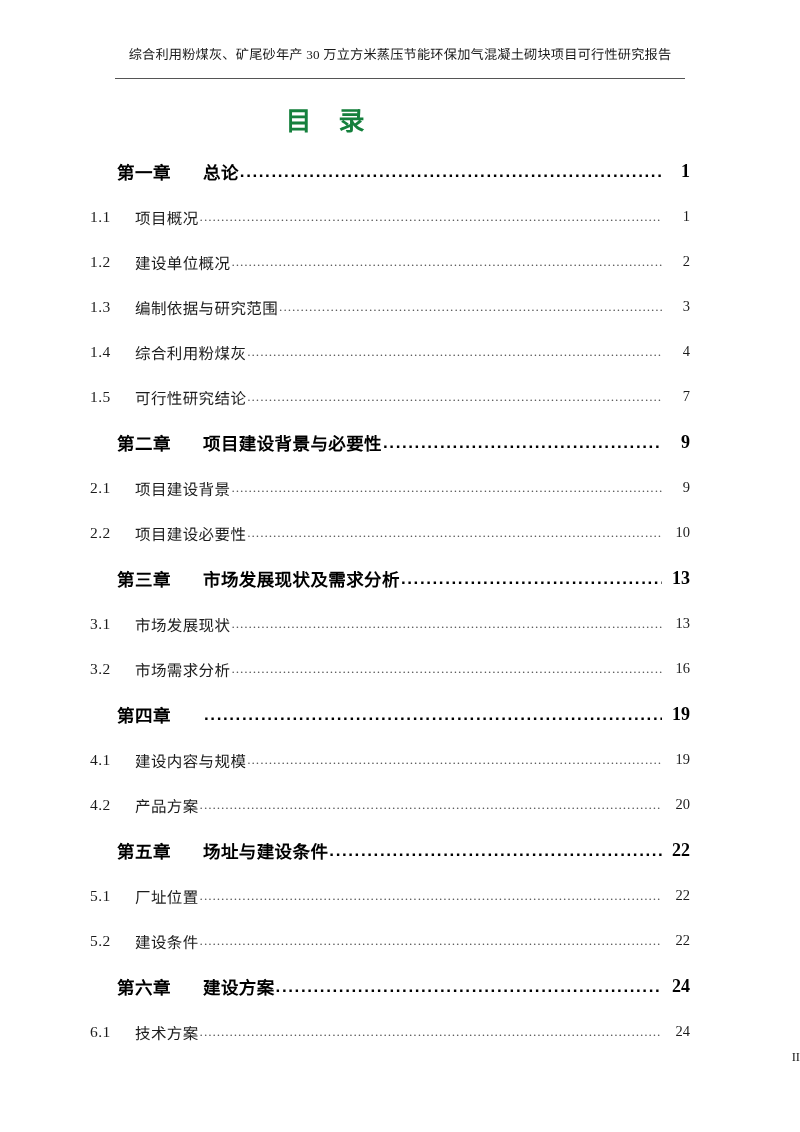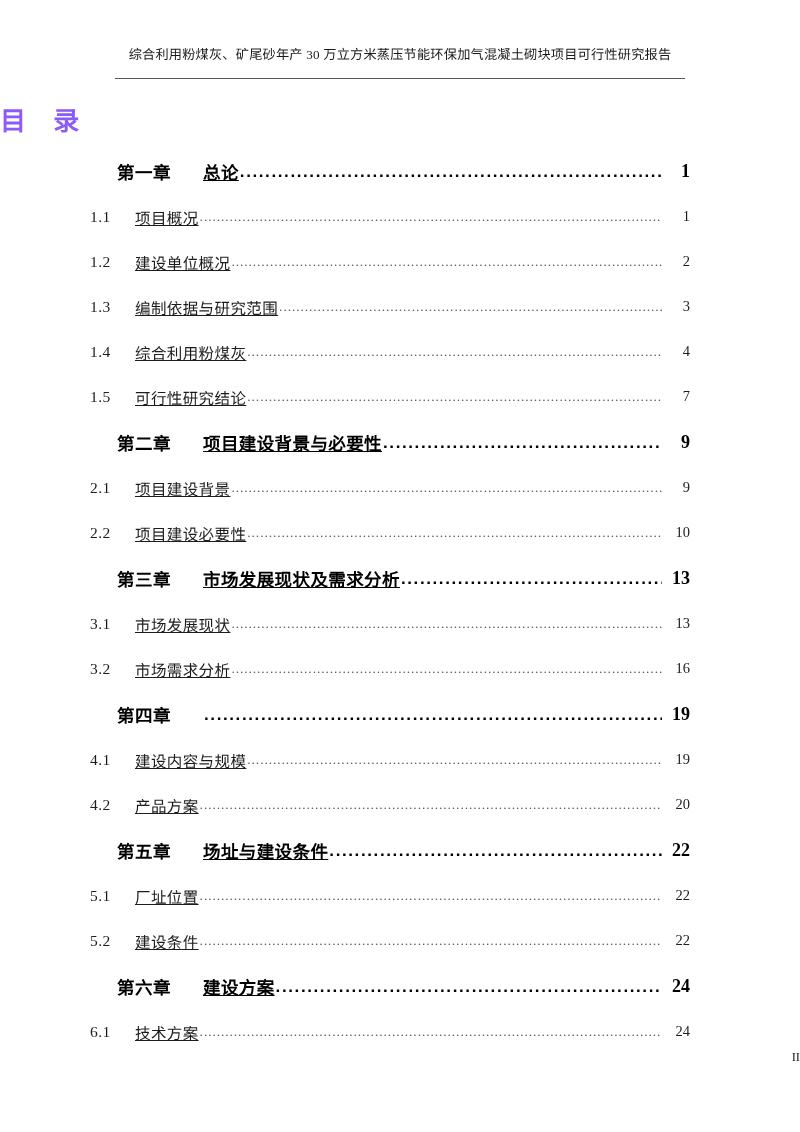--- a/index.html
+++ b/index.html
@@ -46,25 +46,26 @@
     height: 0;
     border-top: 1.6px solid #555555;
   }
 
   
   .toc-title {
     position: absolute;
     left: 0;
     top: 100px;
     width: 660px;
+    text-align: center;
     font-family: "Liberation Sans", "DejaVu Sans", sans-serif;
     font-weight: bold;
     font-size: 26px;
     letter-spacing: 10px;
-    color: #8b5cf6;
+    color: #15803d;
   }
 
   
   .toc {
     position: absolute;
     left: 0;
     top: 148px;
     width: 800px;
   }
 
@@ -107,21 +108,20 @@
   }
 
   .level-2 .entry-num {
     min-width: 45px;
     letter-spacing: 0.4px;
   }
 
   .entry-label {
     flex: 0 0 auto;
     letter-spacing: 0.4px;
-    text-decoration: underline;
   }
 
   .entry-leader {
     flex: 1 1 auto;
     overflow: hidden;
     margin: 0 1px;
     position: relative;
     height: 1em;
   }
 

